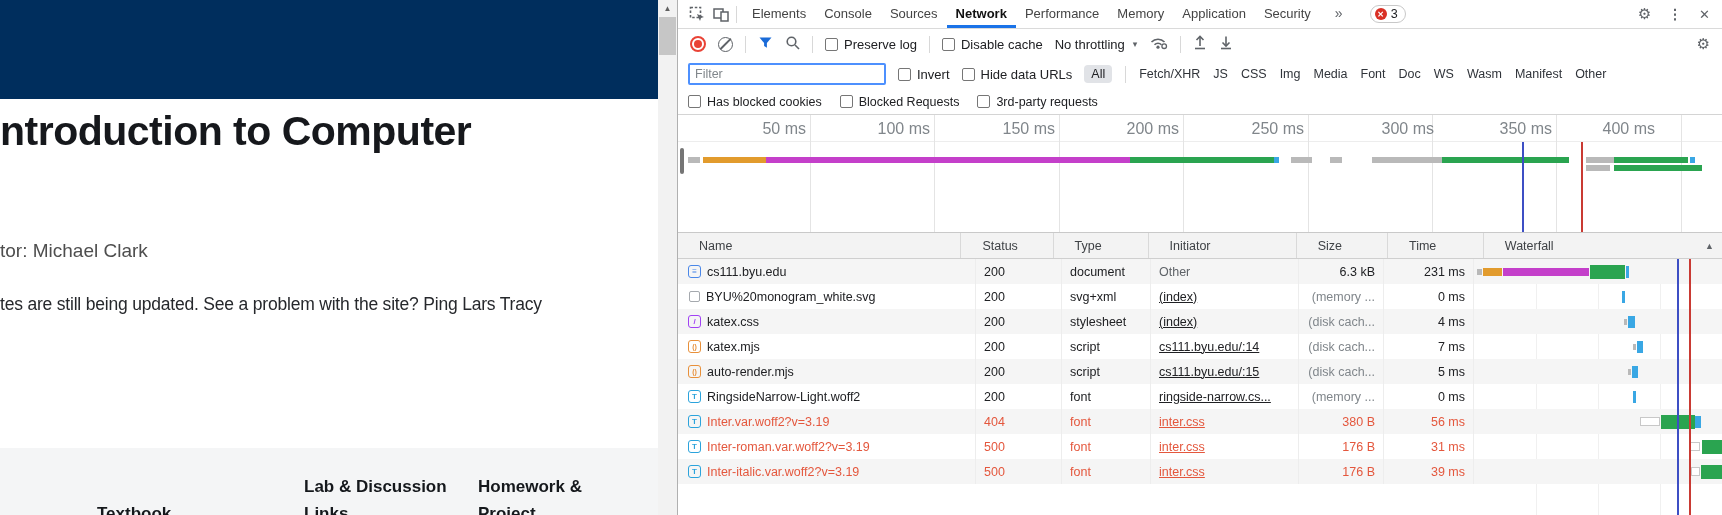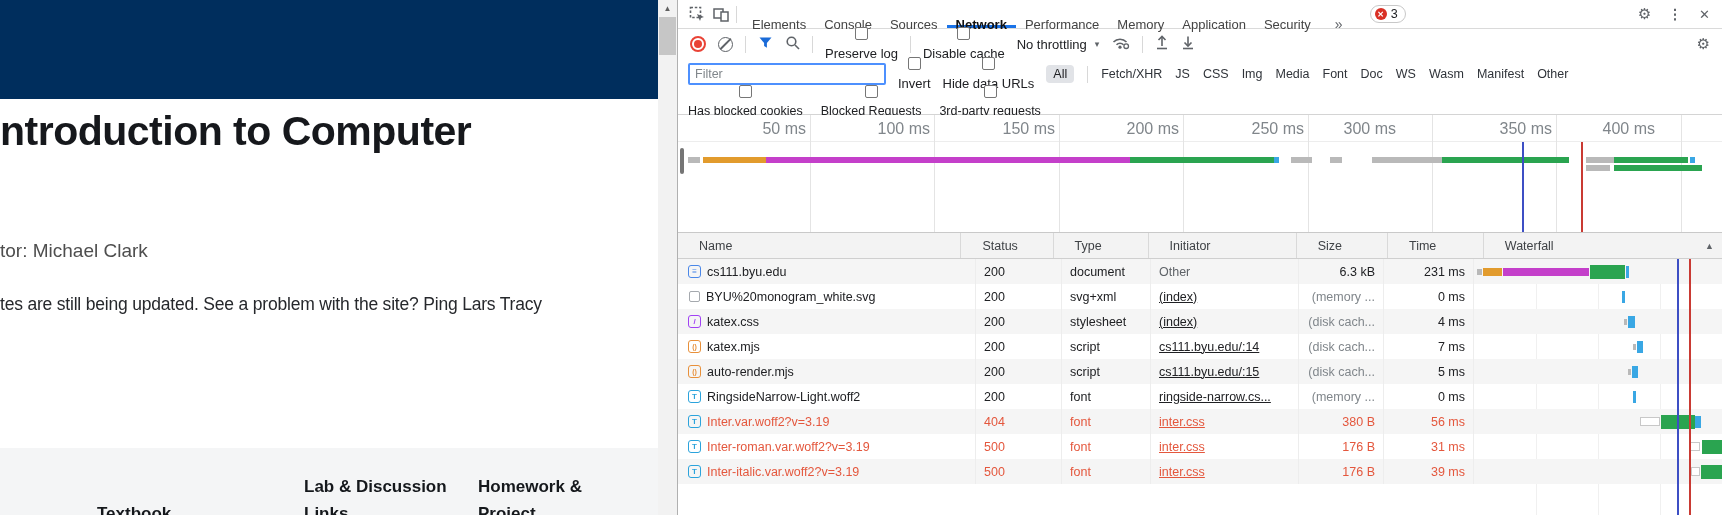--- a/index.html
+++ b/index.html
@@ -26,39 +26,39 @@
             font-size:8px;color:#606060;}
   .sb-thumb{position:absolute;top:17px;left:1px;width:17px;height:38px;background:#c6c6c6;}
   
   .devtools{position:absolute;left:677px;top:0;width:1045px;height:515px;background:#fff;
             border-left:1px solid #b0b0b0;box-sizing:border-box;font-size:13px;color:#3c4043;}
   .vsep{width:1px;height:17px;background:#d8d8d8;flex:0 0 1px;}
   
   .tabbar{height:28px;display:flex;align-items:center;border-bottom:1px solid #dadada;padding-left:10px;gap:6px;}
   .ticon{width:18px;height:18px;display:flex;align-items:center;justify-content:center;}
   .tabs{display:flex;align-items:center;height:28px;}
-  .tab{padding:11px 9px;line-height:25px;height:27px;color:#444;box-sizing:border-box;white-space:nowrap;}
+  .tab{padding:0 9px;line-height:25px;height:27px;color:#444;box-sizing:border-box;white-space:nowrap;}
   .tab.active{color:#111;font-weight:600;box-shadow:inset 0 -3px 0 var(--accent);}
   .tab.more{font-size:14px;color:#5f6368;}
   .badge{display:inline-flex;align-items:center;gap:4px;border:1px solid #c8c8c8;border-radius:9px;
          padding:1px 7px 1px 4px;margin-left:12px;color:#202124;font-size:12.5px;}
   .badge-dot{width:12px;height:12px;border-radius:50%;background:#d93025;color:#fff;font-size:8px;
              display:flex;align-items:center;justify-content:center;font-weight:700;}
   .tab-right{margin-left:auto;display:flex;align-items:center;gap:17px;padding-right:12px;color:#5f6368;}
   .tab-right .gear{font-size:15px;}
   .tab-right .kebab{font-size:14px;font-weight:700;}
   .tab-right .close{font-size:13px;}
   
   .toolbar{height:30px;display:flex;align-items:center;gap:12px;padding-left:12px;}
   .rec{width:12px;height:12px;border:2.5px solid #e94336;border-radius:50%;position:relative;flex:0 0 auto;}
   .rec::after{content:"";position:absolute;inset:2px;background:#e94336;border-radius:50%;}
   .clear{width:13px;height:13px;border:1.7px solid #5f6368;border-radius:50%;position:relative;flex:0 0 auto;}
   .clear::after{content:"";position:absolute;left:-1px;top:5.5px;width:15px;height:1.7px;background:#5f6368;
                 transform:rotate(-45deg);}
-  .cbwrap{display:inline-flex;align-items:center;gap:6px;color:#202124;white-space:nowrap;flex-direction:column;}
+  .cbwrap{display:inline-flex;align-items:center;gap:6px;color:#202124;white-space:nowrap;}
   .cb{width:13px;height:13px;border:1px solid #767676;border-radius:2px;background:#fff;flex:0 0 13px;box-sizing:border-box;}
   .throttle{display:inline-flex;align-items:center;gap:8px;color:#202124;}
   .dd-arrow{font-size:9px;color:#5f6368;}
   .tb-gear{margin-left:auto;margin-right:12px;font-size:15px;color:#5f6368;}
   
   .filterbar{height:30px;display:flex;align-items:center;gap:12px;padding-left:10px;}
   .filter-input{width:198px;height:22px;border:2px solid #4d90fe;border-radius:2px;font-size:12.5px;
                 padding:0 5px;box-sizing:border-box;outline:none;font-family:"Liberation Sans",sans-serif;color:#202124;}
   .filter-input::placeholder{color:#80868b;}
   .types{display:flex;align-items:center;gap:13px;color:#30343a;font-size:12.5px;}
@@ -287,21 +287,21 @@
         <div class="tick-label" style="left: 68px;">50 ms</div>
         <div class="gridline" style="left: 256px;"></div>
         <div class="tick-label" style="left: 192px;">100 ms</div>
         <div class="gridline" style="left: 381px;"></div>
         <div class="tick-label" style="left: 317px;">150 ms</div>
         <div class="gridline" style="left: 505px;"></div>
         <div class="tick-label" style="left: 441px;">200 ms</div>
         <div class="gridline" style="left: 630px;"></div>
         <div class="tick-label" style="left: 566px;">250 ms</div>
         <div class="gridline" style="left: 754px;"></div>
-        <div class="tick-label" style="left: 658px;">300 ms</div>
+        <div class="tick-label" style="left: 696px;">300 ms</div>
         <div class="gridline" style="left: 878px;"></div>
         <div class="tick-label" style="left: 814px;">350 ms</div>
         <div class="gridline" style="left: 1003px;"></div>
         <div class="tick-label" style="left: 917px;">400 ms</div>
         <div class="ov-handle"></div>
         <div class="ovbar" style="left: 10px; width: 12px; top: 42px; background: var(--wf-gray);"></div>
         <div class="ovbar" style="left: 25px; width: 63px; top: 42px; background: var(--wf-orange);"></div>
         <div class="ovbar" style="left: 88px; width: 364px; top: 42px; background: var(--wf-magenta);"></div>
         <div class="ovbar" style="left: 452px; width: 144px; top: 42px; background: var(--wf-green);"></div>
         <div class="ovbar" style="left: 596px; width: 5px; top: 42px; background: var(--wf-blue);"></div>

